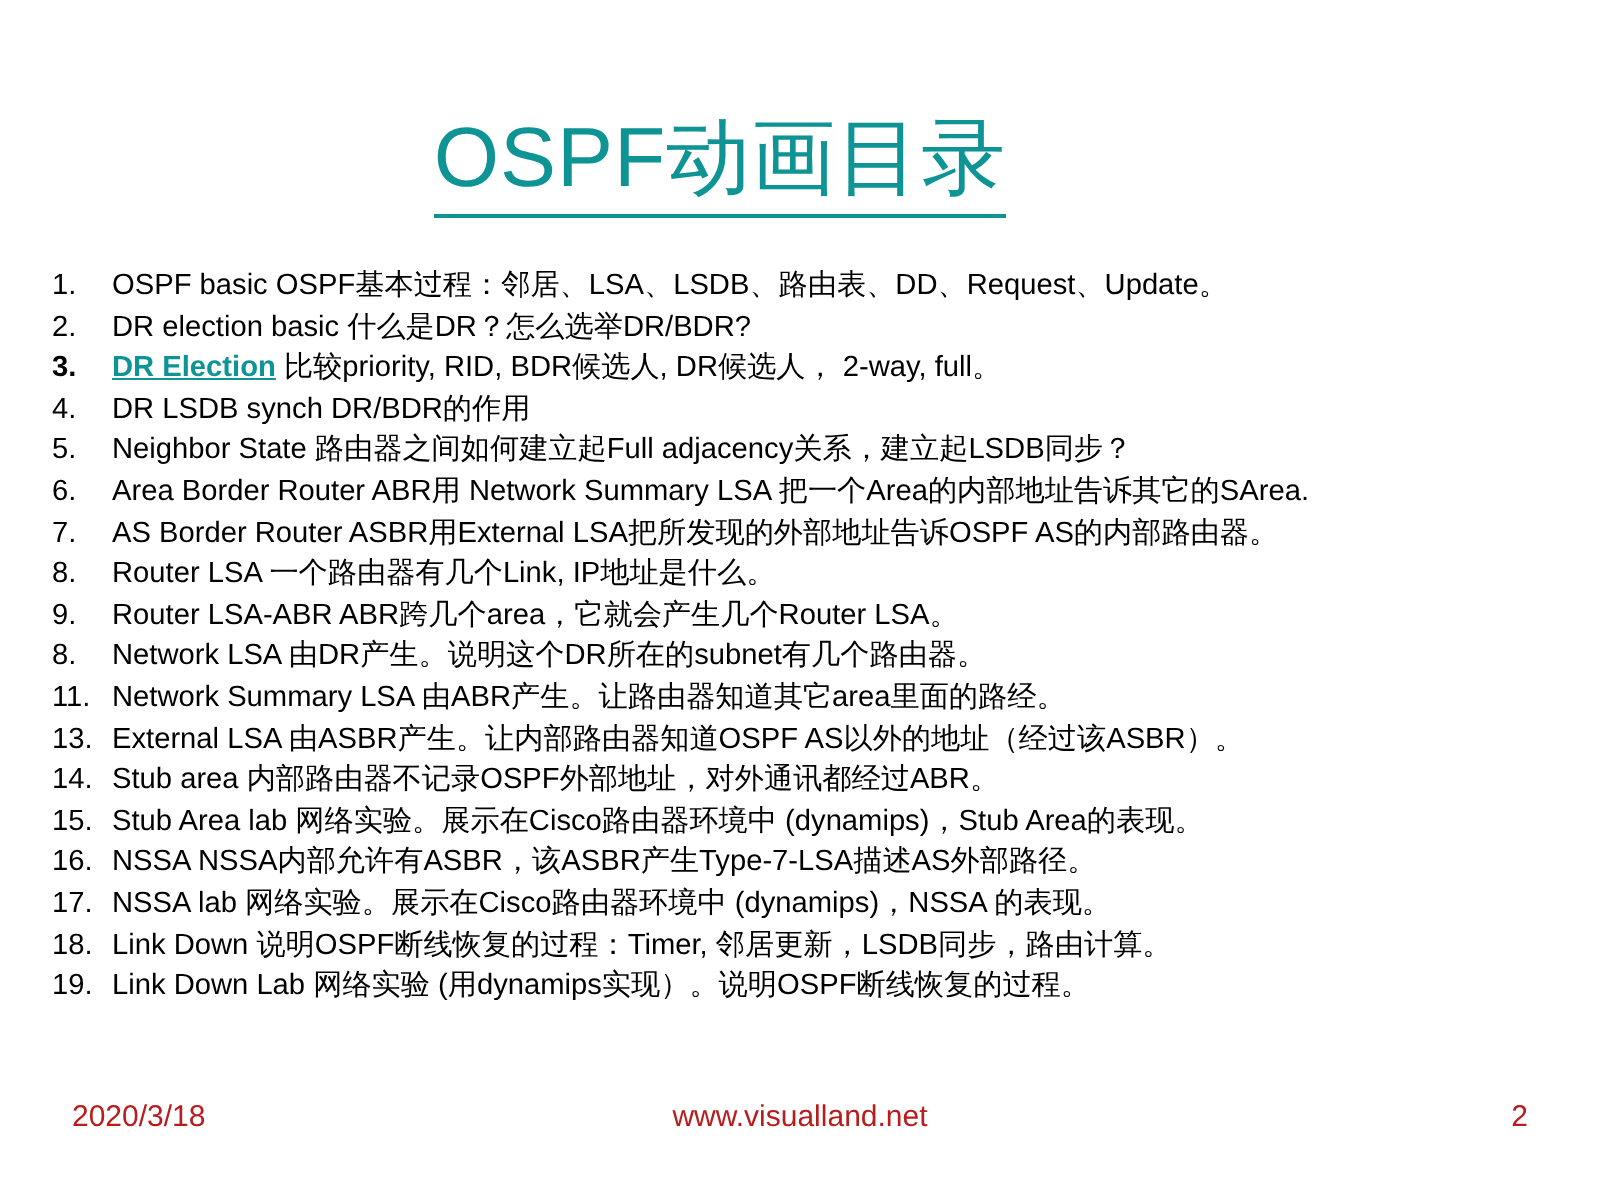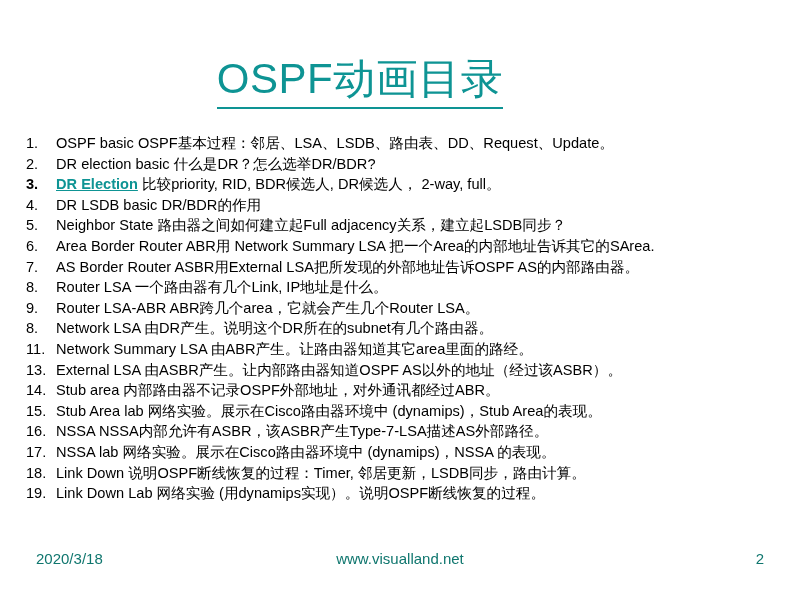--- a/index.html
+++ b/index.html
@@ -79,21 +79,21 @@
 
   
   .footer {
     position: absolute;
     left: 0;
     top: 548px;
     width: 800px;
     height: 22px;
     font-size: 15px;
     line-height: 22px;
-    color: #0f766e;
+    color: #b91c1c;
   }
   .footer .date {
     position: absolute;
     left: 36px;
     top: 0;
   }
   .footer .site {
     position: absolute;
     left: 0;
     top: 0;
@@ -124,21 +124,21 @@
       <div class="item">
         <span class="num">2.</span>
         <span class="txt">DR election basic    什么是DR？怎么选举DR/BDR?</span>
       </div>
       <div class="item bold">
         <span class="num">3.</span>
         <span class="txt"><span class="link">DR Election</span><span> 比较priority, RID, BDR候选人, DR候选人， 2-way, full。</span></span>
       </div>
       <div class="item">
         <span class="num">4.</span>
-        <span class="txt">DR LSDB basic    DR/BDR的作用</span>
+        <span class="txt">DR LSDB synch    DR/BDR的作用</span>
       </div>
       <div class="item">
         <span class="num">5.</span>
         <span class="txt">Neighbor State     路由器之间如何建立起Full adjacency关系，建立起LSDB同步？</span>
       </div>
       <div class="item">
         <span class="num">6.</span>
         <span class="txt">Area Border Router    ABR用 Network Summary LSA 把一个Area的内部地址告诉其它的SArea.</span>
       </div>
       <div class="item">

